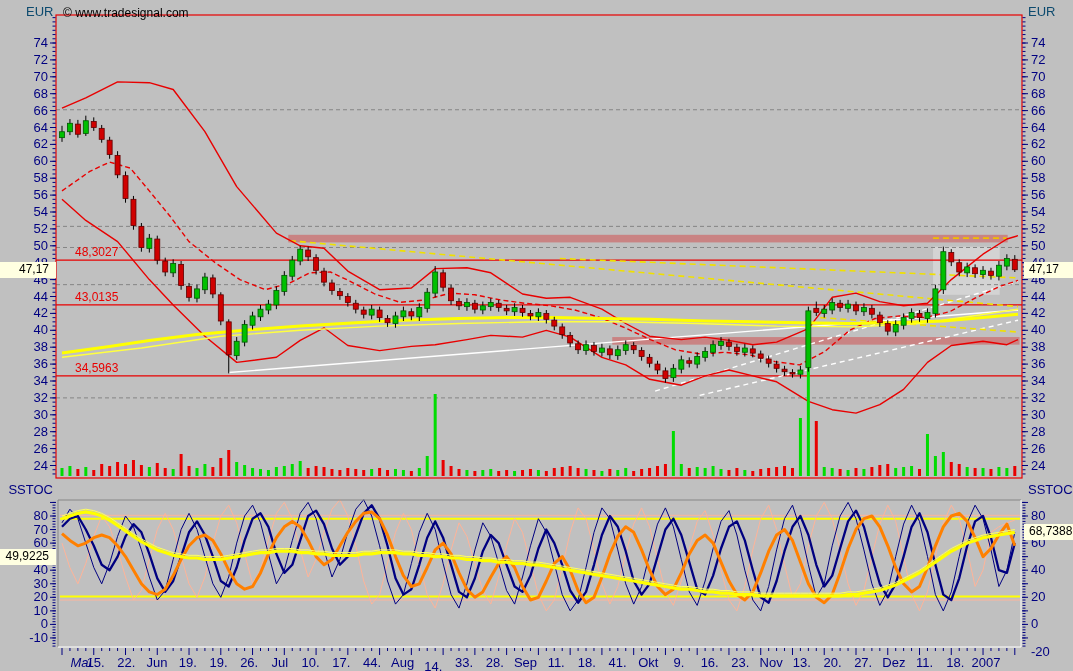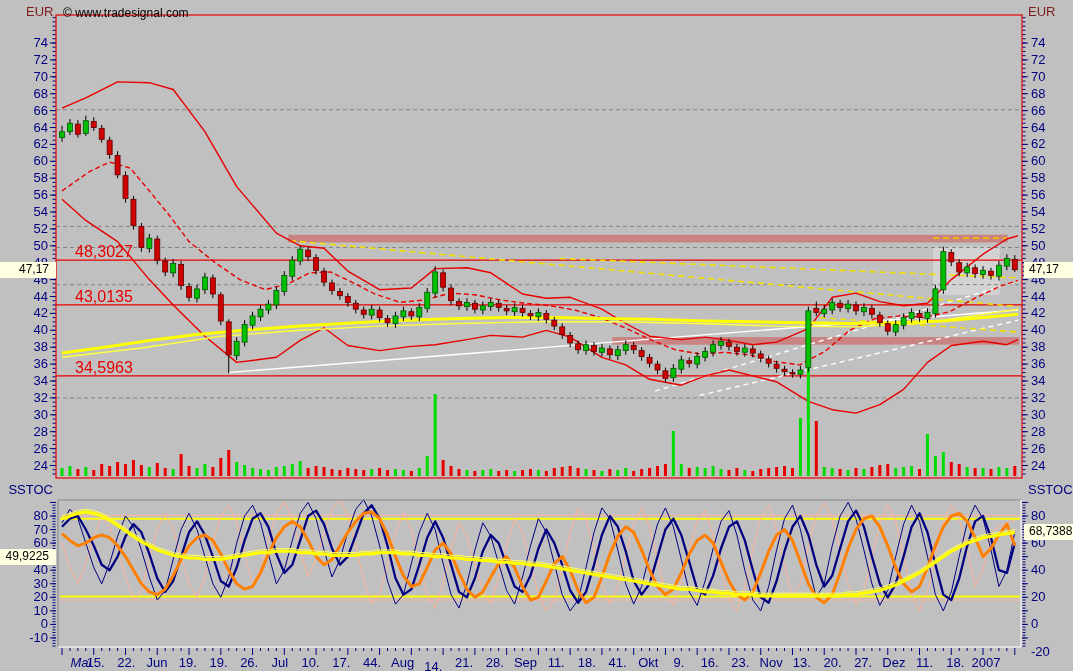--- a/index.html
+++ b/index.html
@@ -1,23 +1,23 @@
 <!DOCTYPE html>
 <html><head>
 <meta charset="utf-8">
 <style>
   html,body{margin:0;padding:0;background:#c0c0c0;width:1073px;height:671px;overflow:hidden;
     font-family:"Liberation Sans",sans-serif;}
   #page{position:relative;width:1073px;height:671px;background:#c0c0c0;}
   #cv{position:absolute;left:0;top:0;}
   .txt{position:absolute;white-space:nowrap;line-height:14px;}
   .axlabel{color:#000080;font-size:13px;}
-  .eur{font-size:13px;color:#7f1d1d;}
+  .eur{font-size:13px;color:#0c4a6e;}
   .copy{font-size:12px;color:#000000;}
-  .redlabel{font-size:16px;color:#e80000;}
+  .redlabel{font-size:12px;color:#e80000;}
   .marker{position:absolute;background:#ffffe1;color:#000;font-size:12px;height:16px;line-height:15px;}
   .marker.left{width:56px;text-align:right;padding-right:7px;box-sizing:border-box;}
   .marker.right{left:1024px;width:49px;text-align:left;padding-left:5px;box-sizing:border-box;}
   .xlabel{color:#000080;font-size:13px;width:44px;text-align:center;}
 </style>
 </head>
 <body>
 
 <div id="page">
   <svg id="cv" width="1073" height="671">
@@ -1043,21 +1043,21 @@
       <div class="txt xlabel" style="left: 135.1px; top: 656px;">Jun</div>
       <div class="txt xlabel" style="left: 165.8px; top: 656px;">19.</div>
       <div class="txt xlabel" style="left: 196.5px; top: 656px;">19.</div>
       <div class="txt xlabel" style="left: 227.2px; top: 656px;">26.</div>
       <div class="txt xlabel" style="left: 257.9px; top: 656px;">Jul</div>
       <div class="txt xlabel" style="left: 288.6px; top: 656px;">10.</div>
       <div class="txt xlabel" style="left: 319.3px; top: 656px;">17.</div>
       <div class="txt xlabel" style="left: 350px; top: 656px;">44.</div>
       <div class="txt xlabel" style="left: 380.7px; top: 656px;">Aug</div>
       <div class="txt xlabel" style="left: 411.4px; top: 660px;">14.</div>
-      <div class="txt xlabel" style="left: 442.1px; top: 656px;">21.</div>
+      <div class="txt xlabel" style="left: 442.1px; top: 656px;">33.</div>
       <div class="txt xlabel" style="left: 472.8px; top: 656px;">28.</div>
       <div class="txt xlabel" style="left: 503.5px; top: 656px;">Sep</div>
       <div class="txt xlabel" style="left: 534.2px; top: 656px;">11.</div>
       <div class="txt xlabel" style="left: 564.9px; top: 656px;">18.</div>
       <div class="txt xlabel" style="left: 595.6px; top: 656px;">41.</div>
       <div class="txt xlabel" style="left: 626.3px; top: 656px;">Okt</div>
       <div class="txt xlabel" style="left: 657px; top: 656px;">9.</div>
       <div class="txt xlabel" style="left: 687.7px; top: 656px;">16.</div>
       <div class="txt xlabel" style="left: 718.4px; top: 656px;">23.</div>
       <div class="txt xlabel" style="left: 749.1px; top: 656px;">Nov</div>

